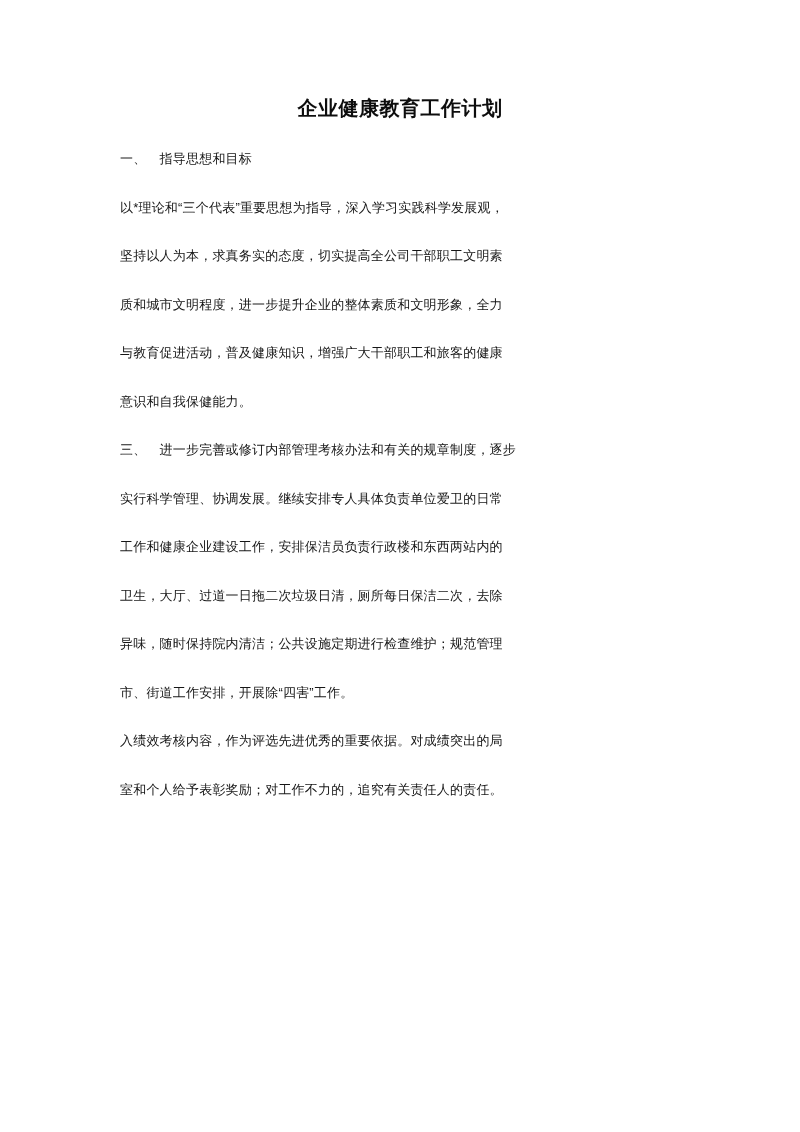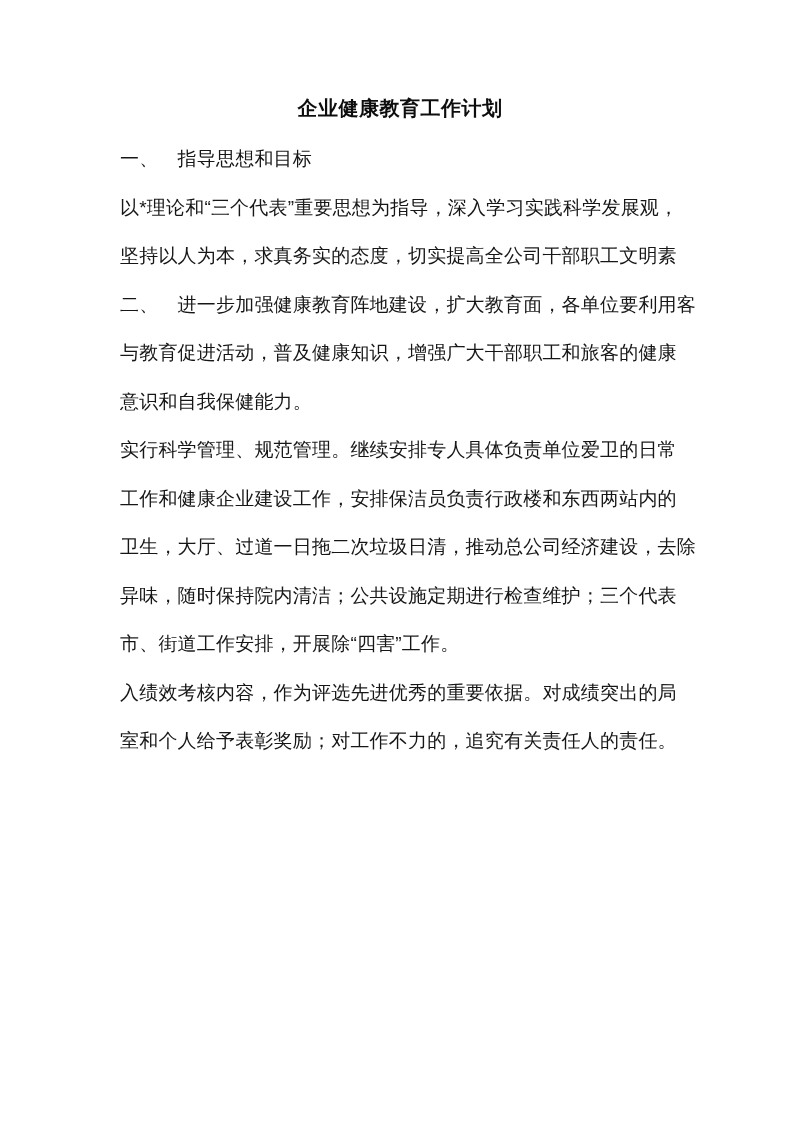--- a/index.html
+++ b/index.html
@@ -28,39 +28,40 @@
     letter-spacing: 0.5px;
   }
   .doc-body {
     margin-top: 11px;
     padding-left: 120px;
     padding-right: 90px;
   }
   .doc-line {
     height: 48.5px;
     line-height: 48.5px;
-    font-size: 19px;
+    font-size: 13px;
     color: #161616;
     white-space: nowrap;
     letter-spacing: 0.2px;
   }
 </style>
 </head>
 <body>
 
 <div class="page">
   <h1 class="doc-title">企业健康教育工作计划</h1>
   <div class="doc-body">
       <div class="doc-line">一、　指导思想和目标</div>
       <div class="doc-line">以*理论和“三个代表”重要思想为指导，深入学习实践科学发展观，</div>
       <div class="doc-line">坚持以人为本，求真务实的态度，切实提高全公司干部职工文明素</div>
-      <div class="doc-line">二、　进一步加强健康教育阵地建设，扩大教育面，各单位要利用客</div>
+      <div class="doc-line">质和城市文明程度，进一步提升企业的整体素质和文明形象，全力</div>
       <div class="doc-line">与教育促进活动，普及健康知识，增强广大干部职工和旅客的健康</div>
       <div class="doc-line">意识和自我保健能力。</div>
-      <div class="doc-line">实行科学管理、规范管理。继续安排专人具体负责单位爱卫的日常</div>
+      <div class="doc-line">三、　进一步完善或修订内部管理考核办法和有关的规章制度，逐步</div>
+      <div class="doc-line">实行科学管理、协调发展。继续安排专人具体负责单位爱卫的日常</div>
       <div class="doc-line">工作和健康企业建设工作，安排保洁员负责行政楼和东西两站内的</div>
-      <div class="doc-line">卫生，大厅、过道一日拖二次垃圾日清，推动总公司经济建设，去除</div>
-      <div class="doc-line">异味，随时保持院内清洁；公共设施定期进行检查维护；三个代表</div>
+      <div class="doc-line">卫生，大厅、过道一日拖二次垃圾日清，厕所每日保洁二次，去除</div>
+      <div class="doc-line">异味，随时保持院内清洁；公共设施定期进行检查维护；规范管理</div>
       <div class="doc-line">市、街道工作安排，开展除“四害”工作。</div>
       <div class="doc-line">入绩效考核内容，作为评选先进优秀的重要依据。对成绩突出的局</div>
       <div class="doc-line">室和个人给予表彰奖励；对工作不力的，追究有关责任人的责任。</div>
     </div>
 </div>
 
 </body></html>

